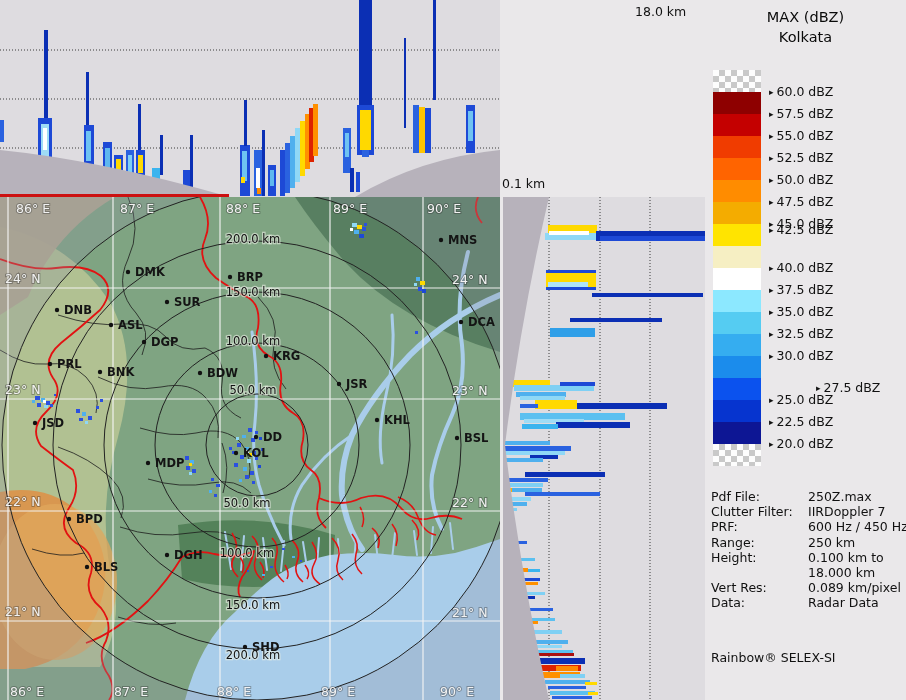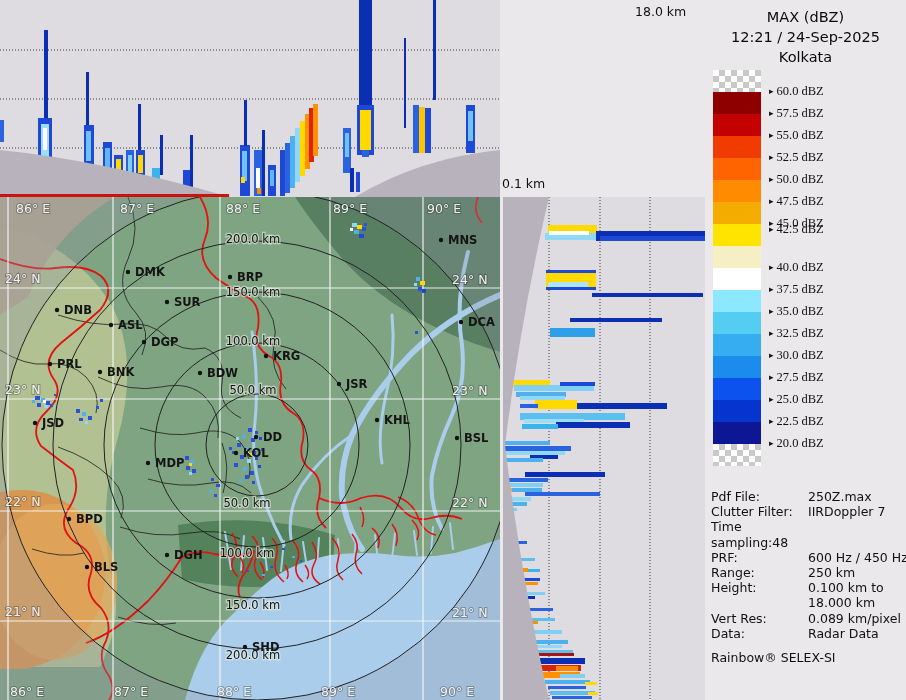--- a/index.html
+++ b/index.html
@@ -13,21 +13,21 @@
   #label-topheight{left:635px;top:4px;}
   #label-minheight{left:502px;top:176px;}
   #legend-title{ text-align:center;padding-top:7px;font-size:14.5px;line-height:20px;color:#0a0a0a;}
   #scale-wrap{position:absolute;left:8px;top:70px;width:190px;height:400px;}
   #scale-blocks{position:absolute;left:0;top:0;width:48px;}
   .scale-block{width:48px;height:22px;}
   .checker{background-image:
      linear-gradient(45deg,#c9c9c9 25%,transparent 25%,transparent 75%,#c9c9c9 75%),
      linear-gradient(45deg,#c9c9c9 25%,transparent 25%,transparent 75%,#c9c9c9 75%);
      background-size:12px 12px;background-position:0 0,6px 6px;background-color:#fdfdfd;}
-  .scale-label{position:absolute;left:56px;font-size:12.5px;color:#111;white-space:nowrap;font-family:Liberation Serif, serif;}
+  .scale-label{position:absolute;left:56px;font-size:12.5px;color:#111;white-space:nowrap;}
   .scale-label .tri{font-size:9px;margin-right:3px;position:relative;top:-1px;}
   #info-block{position:absolute;left:6px;top:489px;width:192px;font-size:12.5px;line-height:15.2px;color:#111;}
   .info-row{display:flex;}
   .info-lbl{width:97px;flex:0 0 97px;}
   .info-val{flex:1;white-space:nowrap;}
   #brand{position:absolute;left:6px;top:650px;font-size:12.5px;color:#111;}
   svg{display:block;}
 </style>
 </head>
 <body>
@@ -422,21 +422,20 @@
         <rect x="49" y="499" width="40" height="3" fill="#2a62e0"></rect>
       </g>
     <path d="M0,0 L46,0 Q18,120 2,248 L0,248 Z" fill="#b7b2bb"></path>
     <path d="M0,248 L2,248 Q18,380 46,503 L0,503 Z" fill="#b7b2bb"></path>
   </svg>
 </div>
 
 <div id="legend-panel">
   <div id="legend-title">
     <div>MAX (dBZ)</div>
-    <div>12:21 / 24-Sep-2025</div>
     <div>Kolkata</div>
   </div>
   <div id="scale-wrap">
     <div id="scale-blocks">
         <div class="scale-block checker"></div>
         <div class="scale-block" style="background: rgb(142, 0, 0);"></div>
         <div class="scale-block" style="background: rgb(196, 0, 0);"></div>
         <div class="scale-block" style="background: rgb(240, 60, 0);"></div>
         <div class="scale-block" style="background: rgb(255, 100, 0);"></div>
         <div class="scale-block" style="background: rgb(255, 140, 0);"></div>
@@ -460,41 +459,37 @@
         <div class="scale-label" style="top: 80px;"><span class="tri">▸</span>52.5 dBZ</div>
         <div class="scale-label" style="top: 102px;"><span class="tri">▸</span>50.0 dBZ</div>
         <div class="scale-label" style="top: 124px;"><span class="tri">▸</span>47.5 dBZ</div>
         <div class="scale-label" style="top: 146px;"><span class="tri">▸</span>45.0 dBZ</div>
         <div class="scale-label" style="top: 152px;"><span class="tri">▸</span>42.5 dBZ</div>
         <div class="scale-label" style="top: 190px;"><span class="tri">▸</span>40.0 dBZ</div>
         <div class="scale-label" style="top: 212px;"><span class="tri">▸</span>37.5 dBZ</div>
         <div class="scale-label" style="top: 234px;"><span class="tri">▸</span>35.0 dBZ</div>
         <div class="scale-label" style="top: 256px;"><span class="tri">▸</span>32.5 dBZ</div>
         <div class="scale-label" style="top: 278px;"><span class="tri">▸</span>30.0 dBZ</div>
-        <div class="scale-label" style="top: 300px;"><span class="tri">▸</span>27.5 dBZ</div>
+        <div class="scale-label" style="top: 310px; margin-left: 47px;"><span class="tri">▸</span>27.5 dBZ</div>
         <div class="scale-label" style="top: 322px;"><span class="tri">▸</span>25.0 dBZ</div>
         <div class="scale-label" style="top: 344px;"><span class="tri">▸</span>22.5 dBZ</div>
         <div class="scale-label" style="top: 366px;"><span class="tri">▸</span>20.0 dBZ</div>
       </div>
   </div>
   <div id="info-block">
       <div id="info-rows">
         <div class="info-row">
           <span class="info-lbl">Pdf File:</span>
           <span class="info-val">250Z.max</span>
         </div>
         <div class="info-row">
           <span class="info-lbl">Clutter Filter:</span>
           <span class="info-val">IIRDoppler 7</span>
         </div>
         <div class="info-row">
-          <span class="info-lbl">Time sampling:48</span>
-          <span class="info-val"></span>
-        </div>
-        <div class="info-row">
           <span class="info-lbl">PRF:</span>
           <span class="info-val">600 Hz / 450 Hz</span>
         </div>
         <div class="info-row">
           <span class="info-lbl">Range:</span>
           <span class="info-val">250 km</span>
         </div>
         <div class="info-row">
           <span class="info-lbl">Height:</span>
           <span class="info-val">0.100 km to</span>

